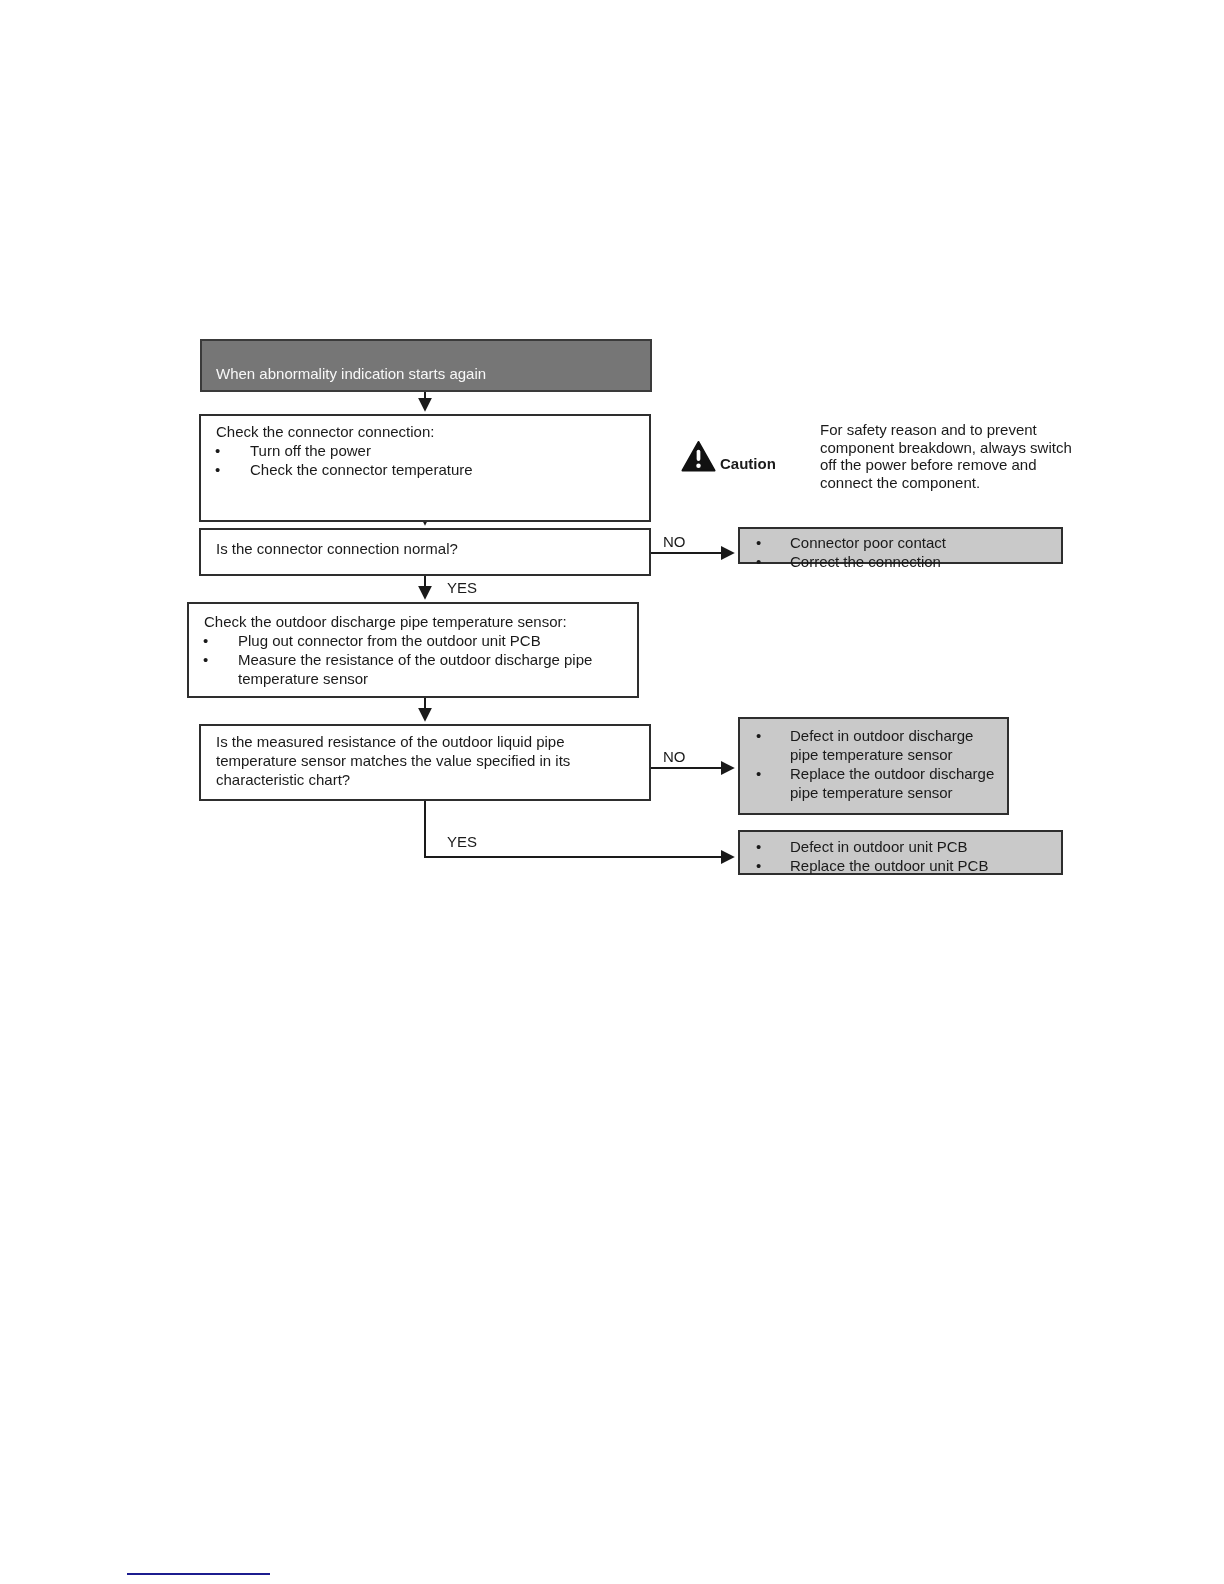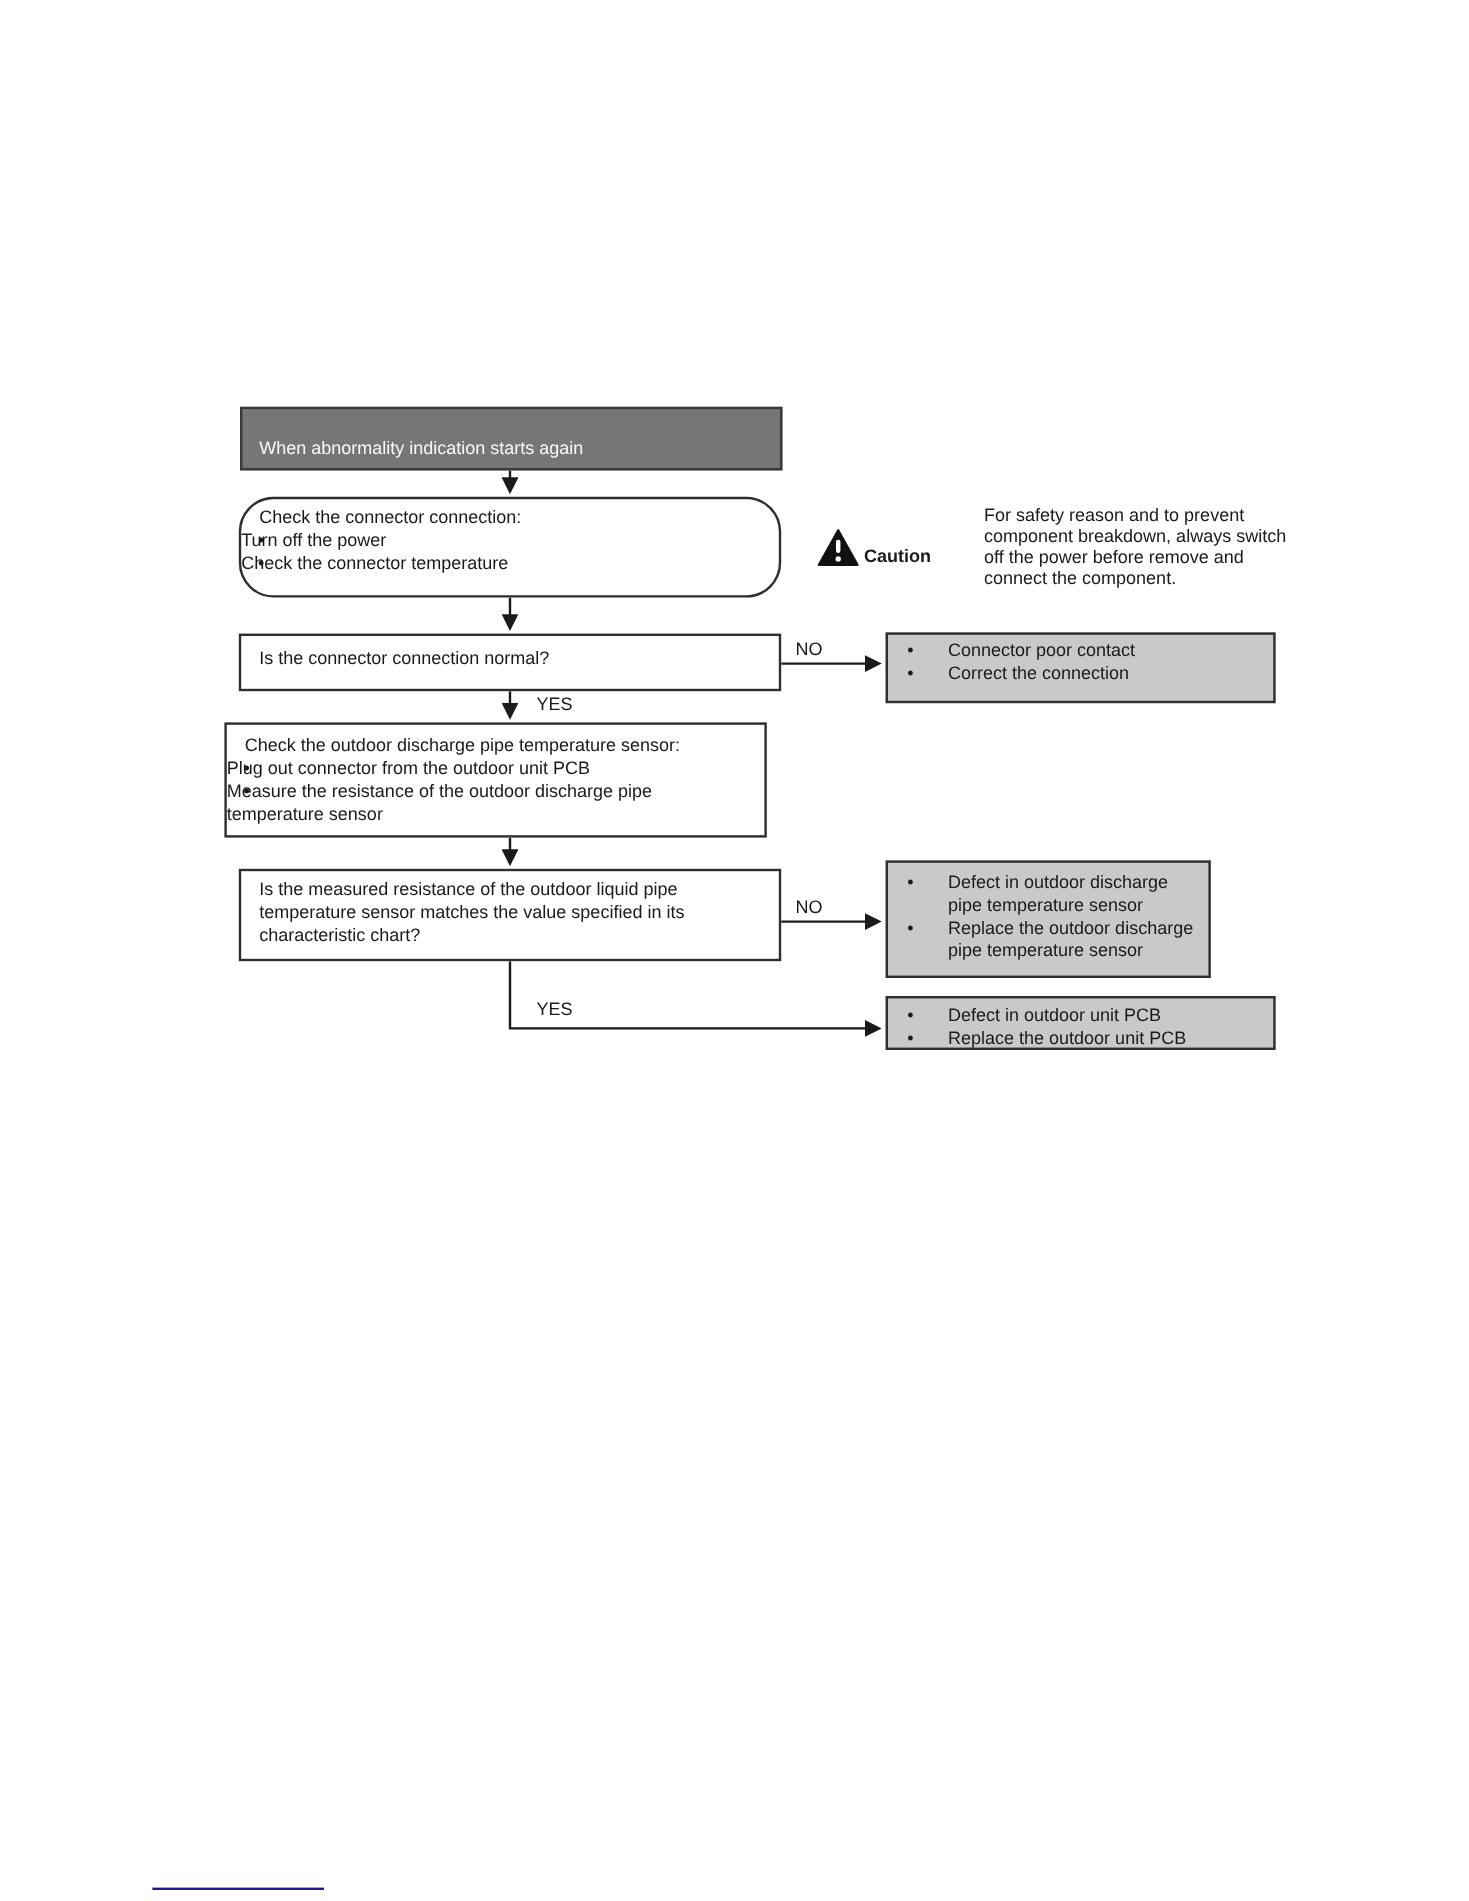--- a/index.html
+++ b/index.html
@@ -26,32 +26,32 @@
     background:#767676;
     border-color:#3a3a3a;
     color:#f8f8f8;
     padding:23px 12px 0 14px;
   }
   .box.result{
     background:#c9c9c9;
   }
   .box-title{padding:0 14px 0 15px;}
   ul.bullets{list-style:none;margin:0;padding:0;}
-  ul.bullets li{position:relative;padding-right:10px;}
+  ul.bullets li{position:relative;padding-left:49px;padding-right:10px;}
   ul.bullets li::before{content:"\2022";position:absolute;left:14px;top:0;}
   .box.result ul.bullets li{padding-left:50px;}
   .box.result ul.bullets li::before{left:16px;}
 
   
   #start-box{left:200px;top:339px;width:452px;height:53px;}
-  #check-connector-box{left:199px;top:414px;width:452px;height:84px;padding-top:6px;border-radius:29px;}
+  #check-connector-box{left:199px;top:414px;width:452px;height:108px;padding-top:6px;}
   #q-connector-box{left:199px;top:528px;width:452px;height:48px;padding-top:9px;}
   #check-sensor-box{left:187px;top:602px;width:452px;height:96px;padding-top:8px;}
   #q-resistance-box{left:199px;top:724px;width:452px;height:77px;padding-top:6px;}
-  #result-contact-box{left:738px;top:527px;width:325px;height:59px;padding-top:4px;}
+  #result-contact-box{left:738px;top:527px;width:325px;height:37px;padding-top:4px;}
   #result-sensor-box{left:738px;top:717px;width:271px;height:98px;padding-top:7px;}
   #result-pcb-box{left:738px;top:830px;width:325px;height:45px;padding-top:5px;}
 
   .branch-label{
     position:absolute;
     font-size:15px;
     line-height:16px;
   }
   #no-label-1{left:663px;top:534px;}
   #yes-label-1{left:447px;top:580px;}

